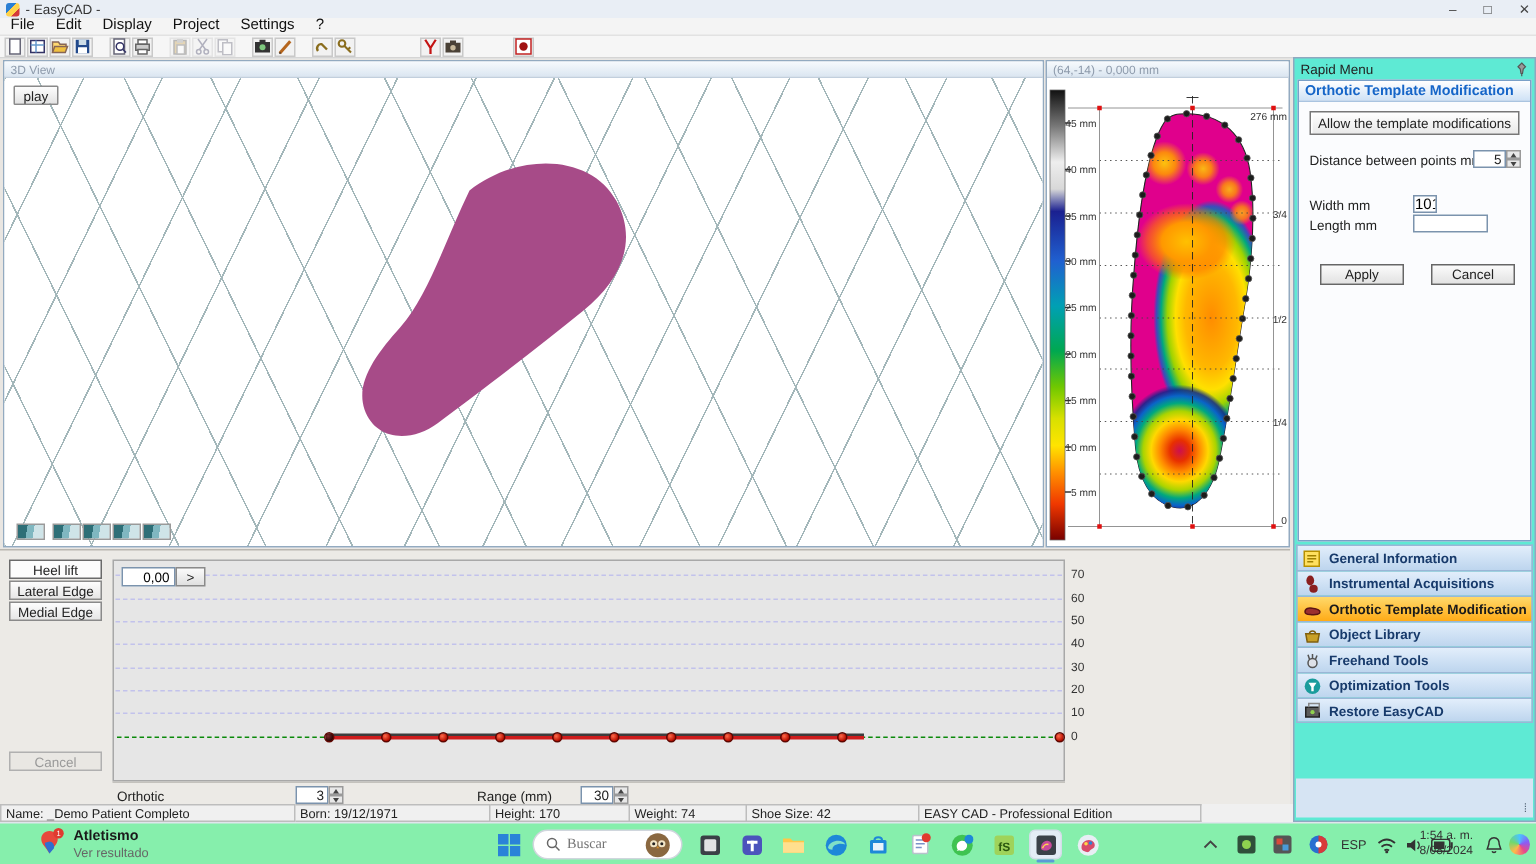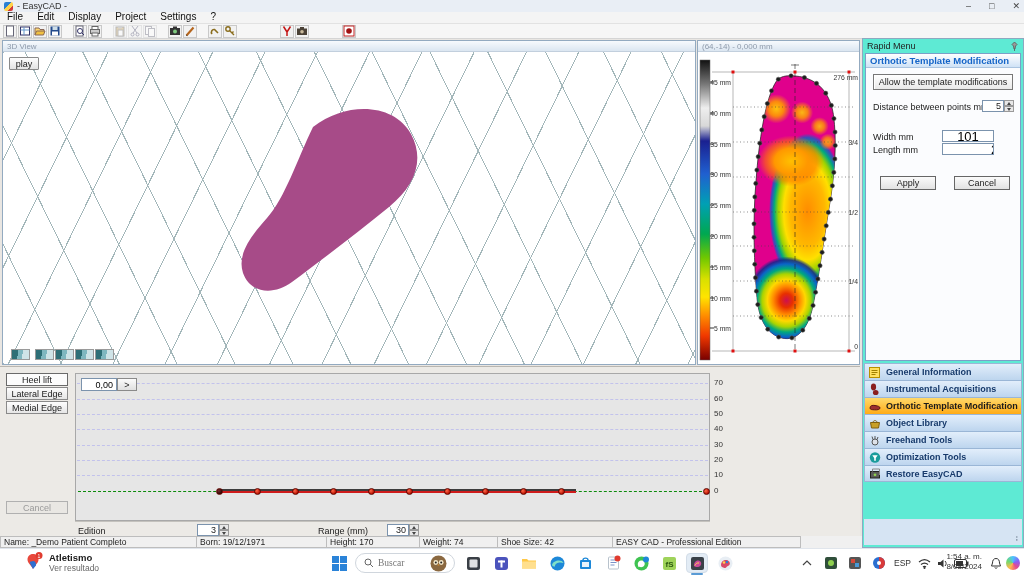--- a/index.html
+++ b/index.html
@@ -37,21 +37,21 @@
 #rapidsec{position:absolute;left:2px;top:14px;width:156px;height:308px;border:1px solid #7aa0c8;background:#fbfcfe}
 #sectitle{height:14px;background:linear-gradient(#ffffff,#cfe2f6);border-bottom:1px solid #aac4e0;color:#1565c8;font-weight:bold;font-size:9.5px;padding:1px 4px}
 #allowbtn{position:absolute;left:7px;top:20px;width:140px;height:16px;font-size:9px;background:linear-gradient(#ffffff,#e9e9e9);border:1px solid #777;box-shadow:inset 1px 0 0 #fff;text-align:center;line-height:15px}
 .rlab{position:absolute;font-size:9px;color:#222}
 .spin{position:absolute;display:flex;height:12px}
 .spinbox{width:22px;height:12px;border:1px solid #7b93ad;background:#fff;font-size:9px;text-align:right;padding-right:2px;line-height:11px}
 .spinbtns{width:10px;display:flex;flex-direction:column}
 .sb{flex:1;border:1px solid #9a9a9a;background:#e8e8e8;display:flex;align-items:center;justify-content:center}
 .tri-up{width:0;height:0;border-left:2.5px solid transparent;border-right:2.5px solid transparent;border-bottom:3px solid #444}
 .tri-dn{width:0;height:0;border-left:2.5px solid transparent;border-right:2.5px solid transparent;border-top:3px solid #444}
-.rinput{position:absolute;width:52px;height:12px;border:1px solid #7b93ad;background:#fff;font-size:13px;text-align:center;font-family:"Liberation Sans",sans-serif}
+.rinput{position:absolute;width:16px;height:12px;border:1px solid #7b93ad;background:#fff;font-size:10px;text-align:center;font-family:"Liberation Sans",sans-serif}
 .rbtn{position:absolute;width:56px;height:14px;font-size:9px;background:linear-gradient(#fbfbfb,#e2e2e2);border:1px solid #666;text-align:center;line-height:13px}
 #accordion{position:absolute;left:1px;top:324px;width:158px}
 .acc{height:17px;display:flex;align-items:center;background:linear-gradient(#e2eefb,#bdd5ee);border:1px solid #9ab6d6;border-bottom:none;font-size:9px;font-weight:bold;color:#173a6b;padding-left:3px}
 .acc:last-child{border-bottom:1px solid #9ab6d6}
 .acc.active{background:linear-gradient(#ffd96a,#ffab17);color:#1a1a1a}
 .accico{width:14px;height:13px;margin-right:4px;flex:0 0 14px}
 #rapidfoot{position:absolute;left:1px;bottom:2px;width:158px;height:26px;background:#d6e4f3}
 #rapidfoot .dots{position:absolute;right:3px;bottom:2px;font-size:8px;color:#567;letter-spacing:1px}
 
 #peditor{left:0;top:366px;width:860px;height:170px;background:#eceae6;border-top:1px solid #b9b6b0}
@@ -67,21 +67,21 @@
 .rdot.sel{background:radial-gradient(circle at 35% 35%,#7a2a2a,#2c0404 70%)}
 #valwrap{position:absolute;left:5px;top:4px;display:flex}
 #valbox{width:36px;height:13px;border:1px solid #7b93ad;background:#fff;font-size:9px;text-align:right;padding-right:3px;font-family:"Liberation Sans",sans-serif}
 #valgo{width:20px;height:13px;font-size:9px;background:linear-gradient(#fbfbfb,#e0e0e0);border:1px solid #8a8a8a;text-align:center;line-height:12px}
 #efoot{position:absolute;left:75px;top:154px;width:635px;height:15px;border-top:1px solid #c4c2bd;font-size:9px}
 
 #statusbar{left:0;top:536px;width:862px;height:12px;background:#f0f0f0;display:flex}
 .seg{height:12px;border:1px solid #bdbdbd;border-left:none;font-size:8.5px;line-height:11px;padding-left:3px;color:#222;white-space:nowrap;overflow:hidden}
 .seg:first-child{border-left:1px solid #bdbdbd}
 
-#taskbar{left:0;top:548px;width:1024px;height:28px;background:#ffffff;border-top:1px solid #e0e5ec;display:flex;align-items:center}
+#taskbar{left:0;top:548px;width:1024px;height:28px;background:#86efac;border-top:1px solid #e0e5ec;display:flex;align-items:center}
 #widget{position:absolute;left:26px;top:2px;display:flex;align-items:center}
 #widget .t1{font-size:9.5px;font-weight:bold;color:#1a1a1a}
 #widget .t2{font-size:8.5px;color:#666}
 #searchpill{position:absolute;left:355px;top:4px;width:100px;height:20px;background:#fff;border:1px solid #d0d6dd;border-radius:11px;display:flex;align-items:center;padding:0 3px 0 8px}
 #searchpill input{border:none;outline:none;width:52px;font-size:9.5px;color:#555;background:transparent;font-family:Liberation Serif, serif}
 .tico{position:absolute;top:4px;width:22px;height:20px;display:flex;align-items:center;justify-content:center;border-radius:4px}
 .tico.activeapp{background:#e3ecf5;border:1px solid #d3dde8}
 .tico.activeapp:after{content:"";position:absolute;bottom:-3px;left:4px;right:4px;height:2px;border-radius:2px;background:#5a9bd5}
 .trtxt{position:absolute;font-size:8.5px;color:#333}
 #clock{position:absolute;right:42px;top:3px;text-align:right;font-size:8px;color:#333;line-height:10px}
@@ -525,21 +525,21 @@
   <div class="ylab" style="top:11px">70</div>
   <div class="ylab" style="top:27px">60</div>
   <div class="ylab" style="top:42px">50</div>
   <div class="ylab" style="top:57px">40</div>
   <div class="ylab" style="top:73px">30</div>
   <div class="ylab" style="top:88px">20</div>
   <div class="ylab" style="top:103px">10</div>
   <div class="ylab" style="top:119px">0</div>
 
   <div id="efoot">
-    <span class="rlab" style="left:3px;top:4px">Edition</span>
+    <span class="rlab" style="left:3px;top:4px">Orthotic</span>
     <div class="spin" style="left:122px;top:2px">
       <div class="spinbox">3</div>
       <div class="spinbtns">
           <div class="sb">
             <div class="tri-up"></div>
           </div>
           <div class="sb">
             <div class="tri-dn"></div>
           </div>
         </div>

